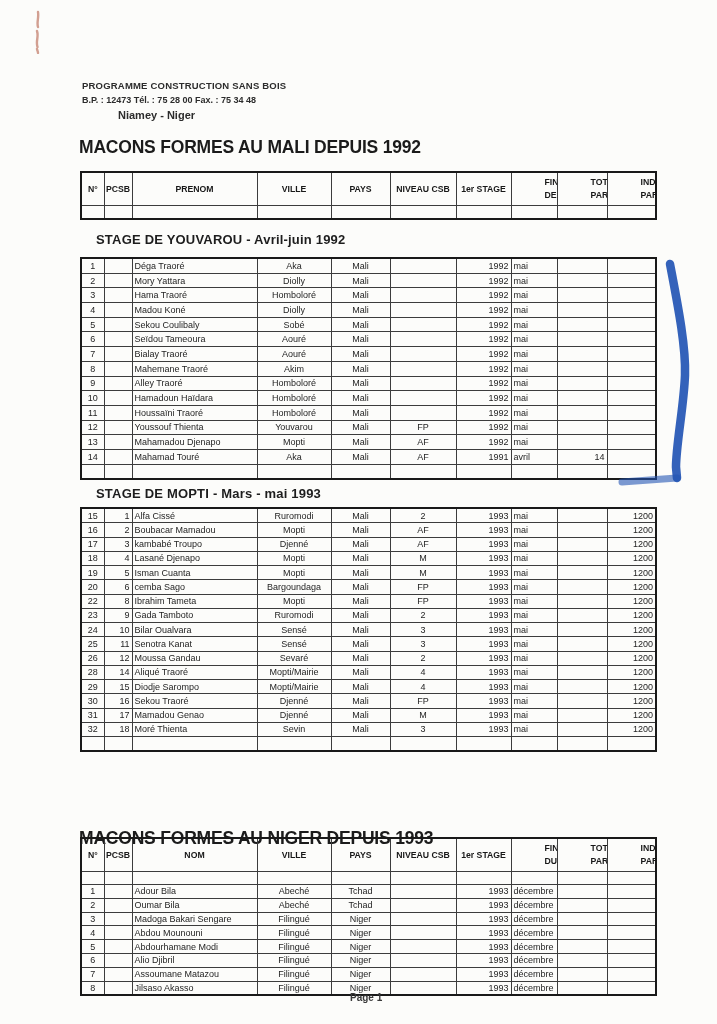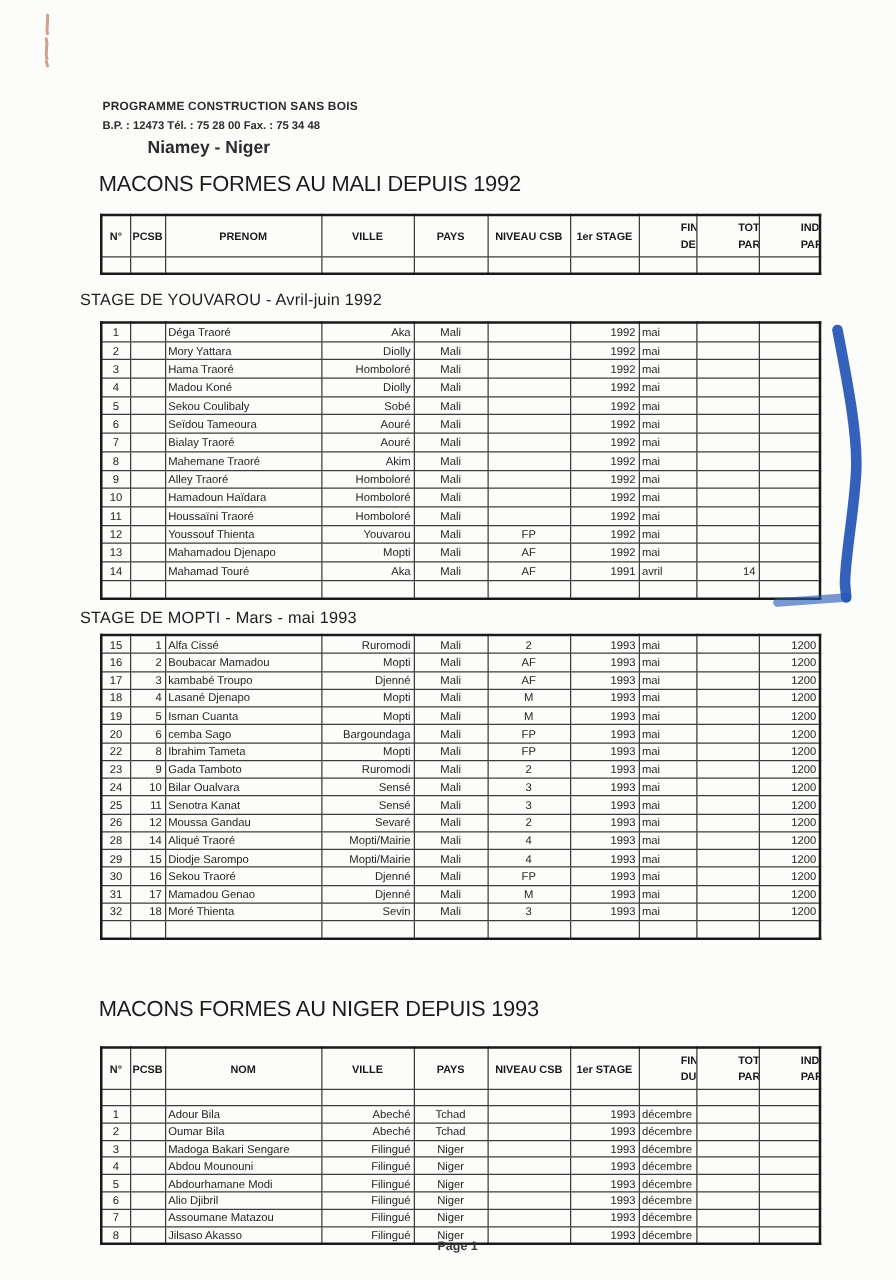--- a/index.html
+++ b/index.html
@@ -1,45 +1,45 @@
 <!DOCTYPE html>
 <html><head>
 <meta charset="utf-8">
 <style>
   html,body{margin:0;padding:0;background:#e8e8e6;}
   .page{position:relative;width:717px;height:1024px;background:#fcfcfa;overflow:hidden;
         font-family:"Liberation Sans", sans-serif;color:#222;}
   .letterhead{position:absolute;left:82px;top:80px;font-weight:bold;color:#2c2c2c;}
   .lh1{font-size:9.5px;letter-spacing:.2px;margin-bottom:4px;}
   .lh2{font-size:9px;margin-bottom:4px;}
-  .lh3{font-size:14px;padding-left:36px;}
-  .big-title{position:absolute;left:79px;font-size:17.5px;font-weight:normal;color:#1b1b1b;letter-spacing:-.2px;text-align:right;}
+  .lh3{font-size:11px;padding-left:36px;}
+  .big-title{position:absolute;left:79px;font-size:17.5px;font-weight:bold;color:#1b1b1b;letter-spacing:-.2px;text-align:right;}
   .t-mali{top:137px;}
-  .t-niger{top:797px;}
-  .section-heading{position:absolute;left:64px;font-size:13px;font-weight:normal;color:#1d1d1d;letter-spacing:.2px;}
+  .t-niger{top:828px;}
+  .section-heading{position:absolute;left:96px;font-size:13px;font-weight:bold;color:#1d1d1d;letter-spacing:.2px;}
   .h-youvarou{top:232px;}
   .h-mopti{top:486px;}
   table.doc{position:absolute;left:80px;width:575px;border-collapse:collapse;table-layout:fixed;
             border:2px solid #191919;}
   table.doc th, table.doc td{border:1px solid #3c3c3c;padding:0 2px;overflow:hidden;white-space:nowrap;}
   table.doc th{font-size:8.7px;font-weight:bold;text-align:center;color:#181818;vertical-align:middle;height:30px;padding:1px;}
   .hdr2 div{line-height:1.45;margin-left:32px;}
   tr.empty-a td{height:12px;}
   .tbl-a{top:171px;}
   .tbl-b{top:257px;}
   .tbl-b td{height:13.7px;}
   .tbl-c{top:507px;}
   .tbl-c td{height:13.25px;}
   .tbl-n{top:837px;}
   .tbl-n td.body{height:12.8px;}
   td{font-size:9px;color:#242424;}
   .c-no{text-align:center;}
   .c-pcsb{text-align:right;}
   .c-name{text-align:left;}
-  .c-ville{text-align:right;}
+  .c-ville{text-align:center;}
   .c-pays{text-align:center;}
   .c-niv{text-align:center;}
   .c-stage{text-align:right;}
   .c-fin{text-align:left;}
   .c-total{text-align:right;}
   .c-indem{text-align:right;}
   .footer{position:absolute;left:350px;top:992px;font-size:10px;font-weight:bold;color:#3a3a3a;}
   .pen-blue{position:absolute;left:610px;top:253px;width:100px;height:245px;pointer-events:none;}
   .stamp-red{position:absolute;left:30px;top:10px;width:16px;height:44px;opacity:.55;pointer-events:none;}
 </style>

